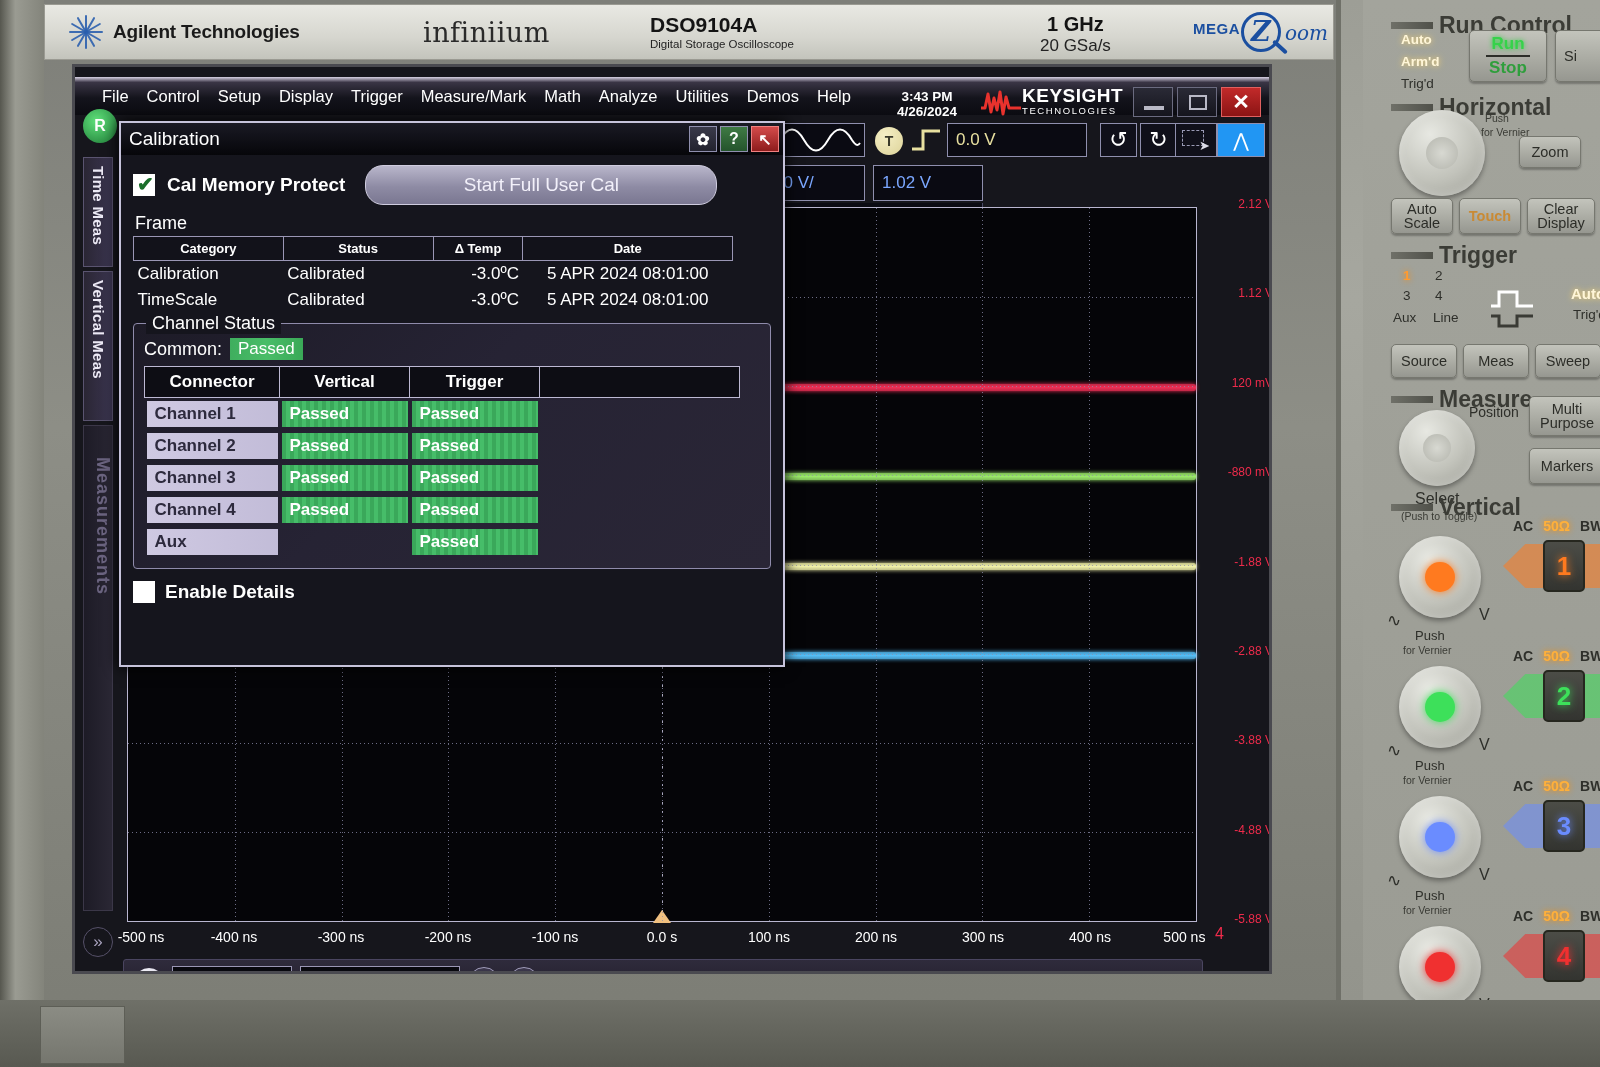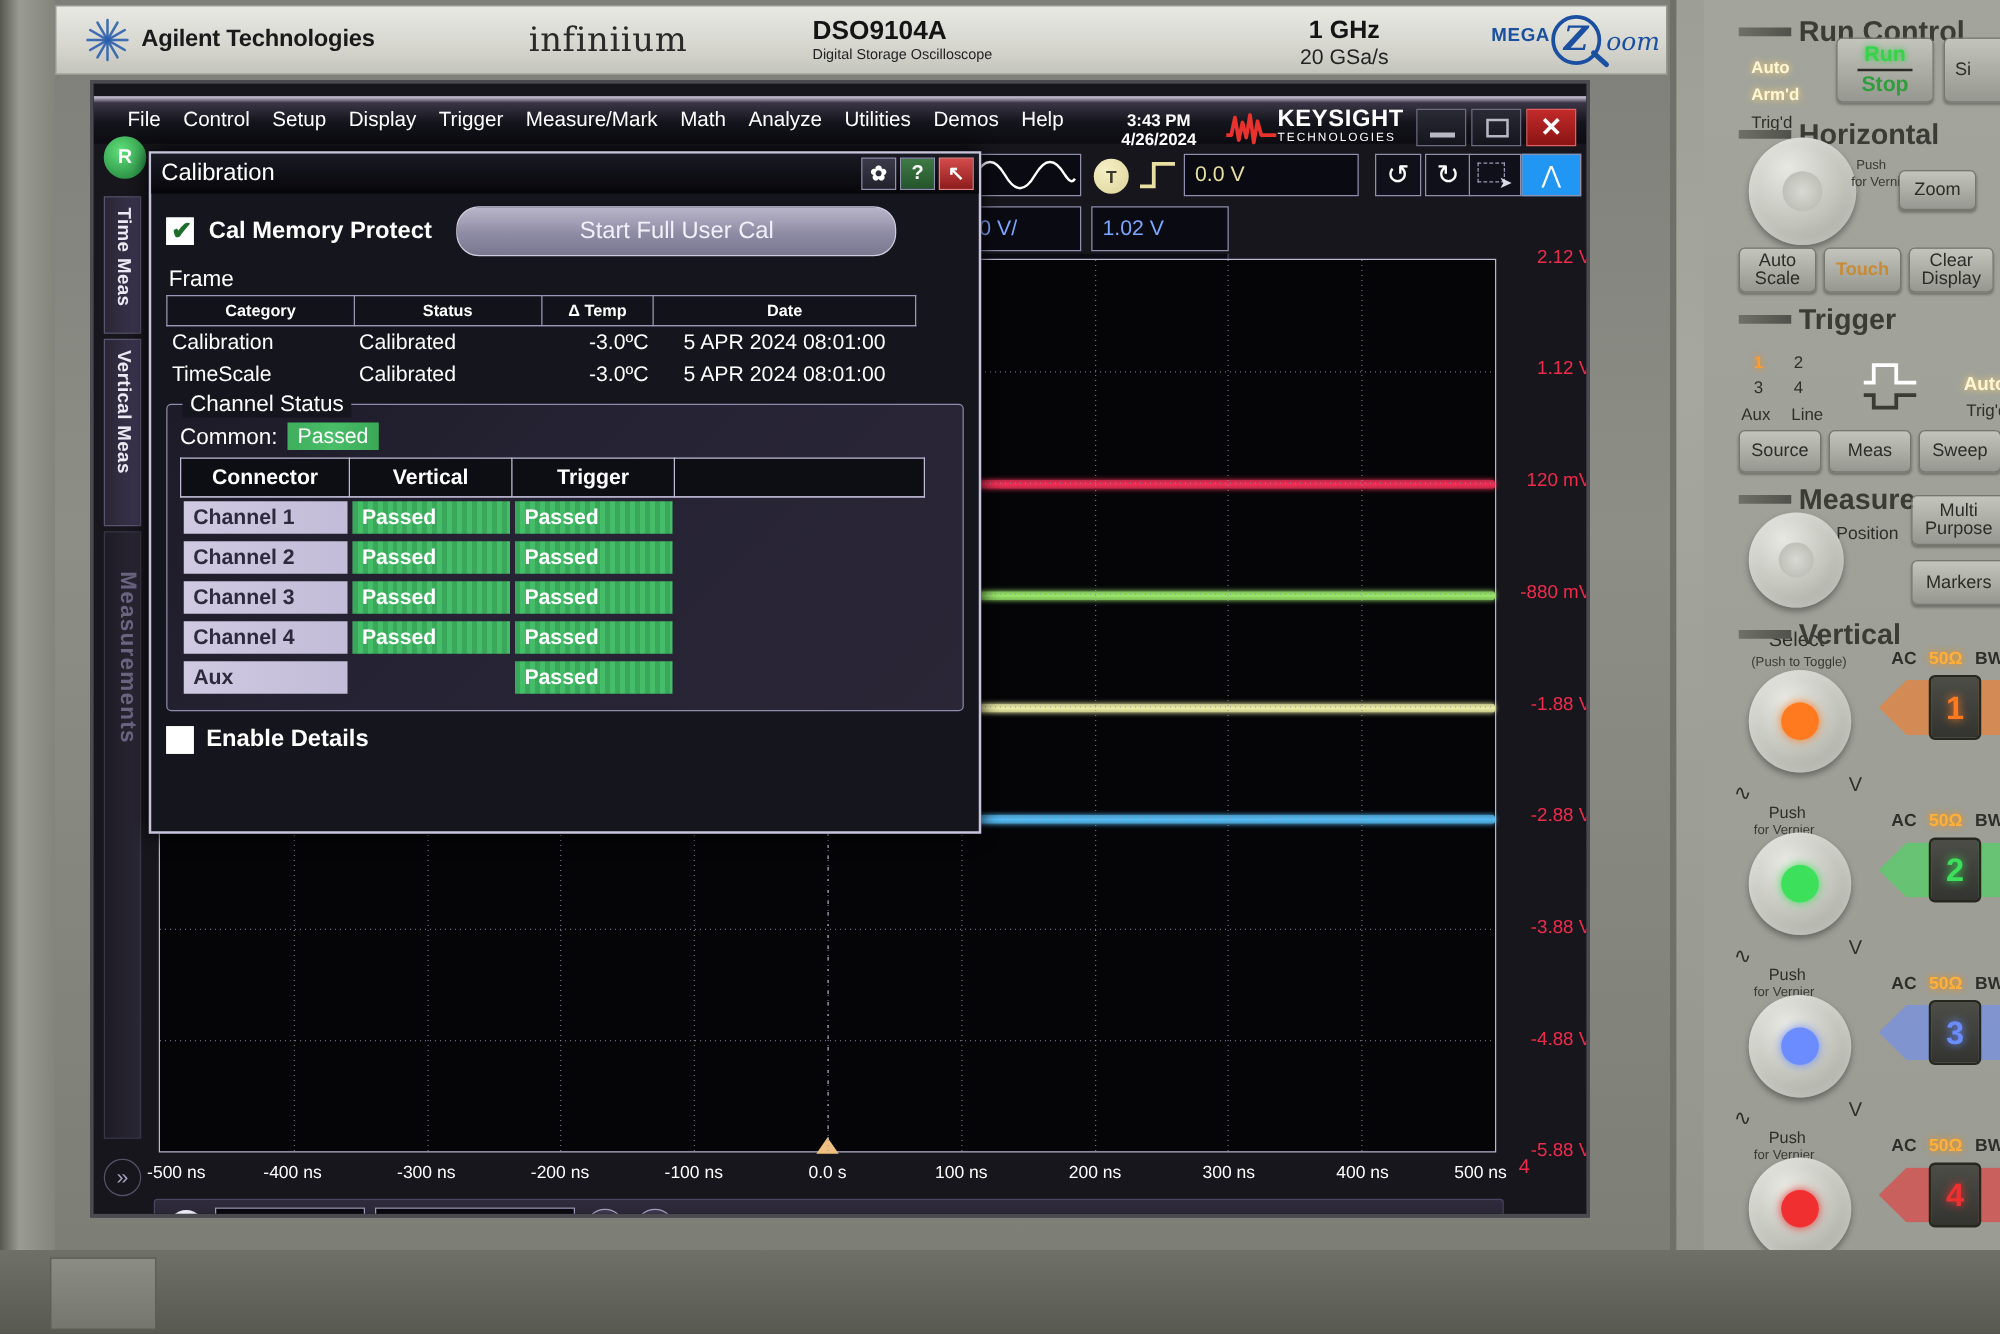--- a/index.html
+++ b/index.html
@@ -123,21 +123,21 @@
   .gh{ position:absolute; background-image:repeating-linear-gradient(to right,#8f8fae 0 1px,transparent 1px 4px);
       height:1px; left:0; right:0; opacity:.75;}
   .ctick{ position:absolute; left:50%; width:1px; top:0; bottom:0;
       background-image:repeating-linear-gradient(to bottom,#c9c6dd 0 2px,transparent 2px 9px); opacity:.85;}
   .trace{ position:absolute; left:0; right:0; height:7px; border-radius:2px; }
   .trig-marker{ position:absolute; bottom:-2px; left:50%; margin-left:-9px;
      width:0;height:0;border-left:9px solid transparent;border-right:9px solid transparent;
      border-bottom:13px solid #f0c080;}
 
   .vlabels{ position:absolute; left:1128px; top:140px; width:70px; height:715px;}
-  .vlabels div{ position:absolute; right:0; color:#ee2b4b; font-size:15px; white-space:nowrap;}
+  .vlabels div{ position:absolute; right:0; color:#ee2b4b; font-size:12px; white-space:nowrap;}
   .tlabels{ position:absolute; left:52px; top:858px; width:1090px; height:28px;}
   .tlabels div{ position:absolute; color:#fff; font-size:14px; transform:translateX(-50%); white-space:nowrap;}
   .ch4-num{ position:absolute; left:1140px; top:858px; color:#ee2b4b; font-size:16px;}
 
   
   .botbar{ position:absolute; left:48px; top:892px; width:1080px; height:48px;
      background:linear-gradient(180deg,#2f2b3c,#1b1924); border:1px solid #4a4560; border-radius:3px;
      display:flex; align-items:center; padding-left:10px; gap:8px;}
   .hbadge{ width:30px; height:30px; border-radius:50%;
      background:radial-gradient(circle at 38% 32%,#fafaff,#c9c6d8); color:#2a2735;
@@ -210,21 +210,21 @@
      border-left:5px solid #6f7068;}
   .panel-inner{ position:absolute; left:22px; top:0; right:0; bottom:0;
      background:linear-gradient(180deg,#a3a49c,#9b9c94);}
   .sec-head{ position:absolute; display:flex; align-items:center; gap:6px;}
   .sec-head .bar{ height:7px; width:42px; background:linear-gradient(90deg,#6f7068,#50514a);}
   .sec-head .t{ color:#3b3c36; font-size:23px; font-weight:bold;}
   .pbtn{ position:absolute; background:linear-gradient(180deg,#c3c4bc,#a8a9a1 60%,#969790);
      border:1px solid #76776f; border-radius:5px; color:#2c2d28; font-size:14.5px;
      display:flex;align-items:center;justify-content:center; text-align:center; line-height:14px;
      box-shadow:0 2px 2px rgba(0,0,0,.28);}
-  .plabel{ position:absolute; color:#2e2f2a; font-size:13.5px;margin-top:14px; }
+  .plabel{ position:absolute; color:#2e2f2a; font-size:13.5px; }
   .plabel.lit{ color:#fff6d8; font-weight:bold; text-shadow:0 0 6px #ffd66b;}
   .plabel.orange{ color:#ff9b30; font-weight:bold; text-shadow:0 0 6px #ff8a00;}
   .knob{ position:absolute; border-radius:50%;
      background:radial-gradient(circle at 36% 28%,#e7e8e2,#c2c3bb 55%,#9c9d95);
      box-shadow:0 3px 5px rgba(0,0,0,.35), inset 0 0 10px rgba(255,255,255,.35);}
   .knob .hole{ position:absolute; left:50%; top:50%; transform:translate(-50%,-50%);
      border-radius:50%; }
   .runstop{ position:absolute; background:linear-gradient(180deg,#c3c4bc,#a8a9a1 60%,#969790);
      border:1px solid #76776f; border-radius:5px; box-shadow:0 2px 2px rgba(0,0,0,.28);
      display:flex; flex-direction:column; align-items:center; justify-content:center;}

